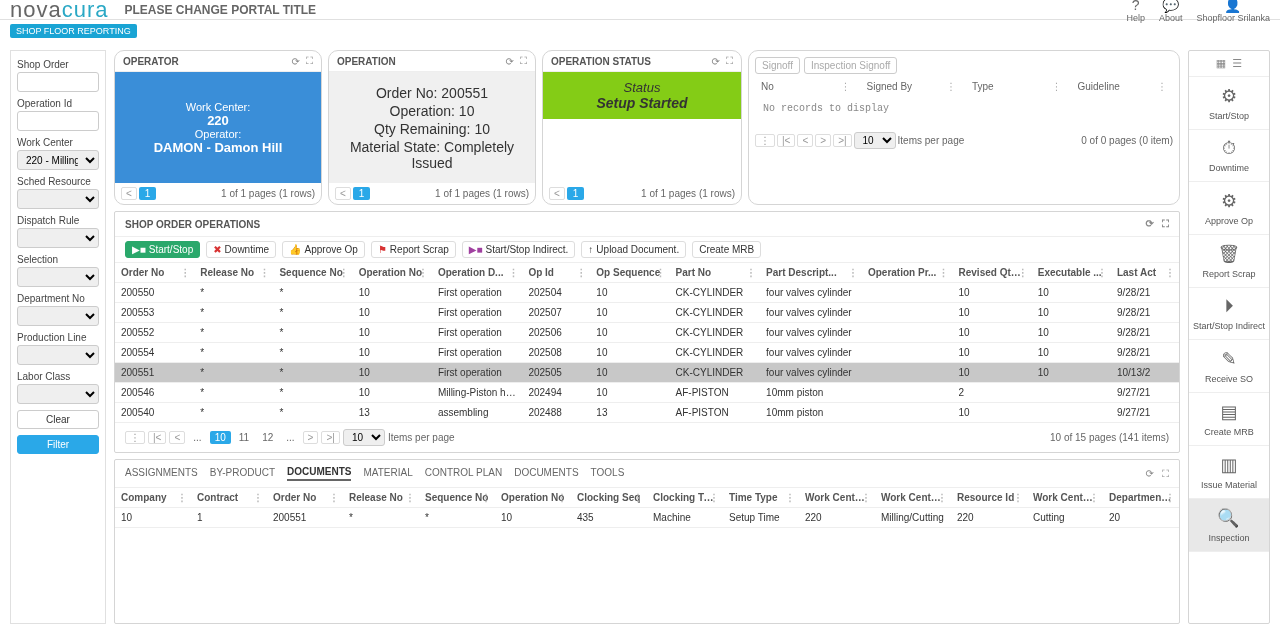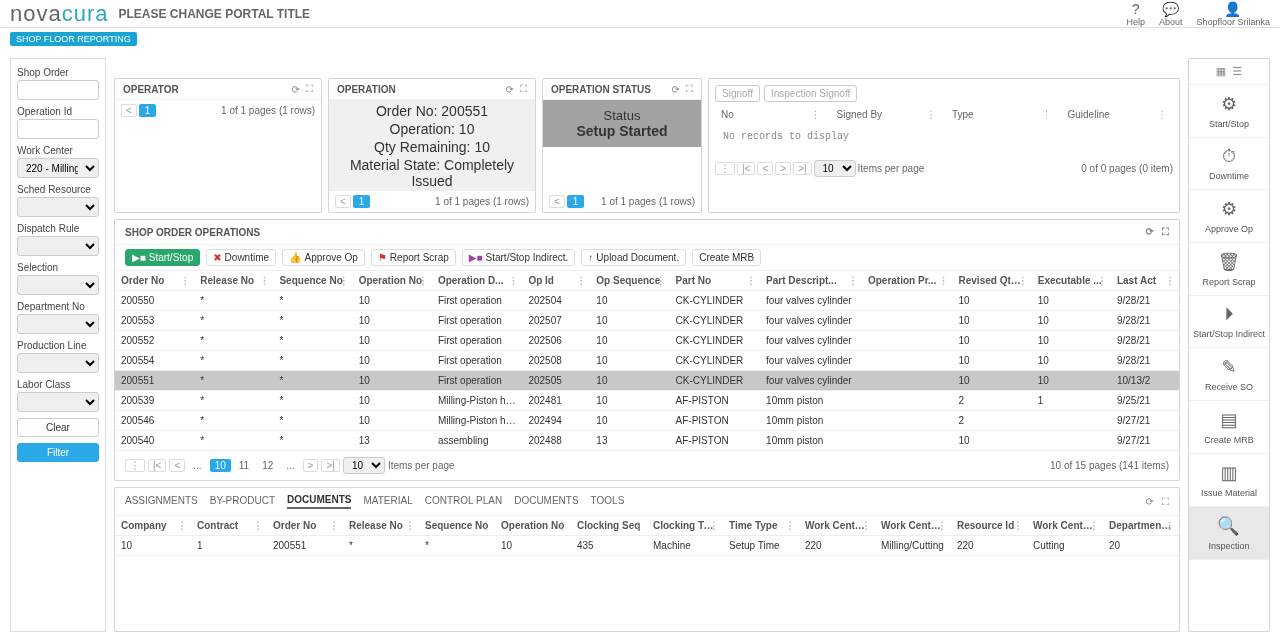--- a/index.html
+++ b/index.html
@@ -1,23 +1,23 @@
 <!DOCTYPE html>
 <html><head>
 <meta charset="utf-8">
 <style>
 * { box-sizing: border-box; margin: 0; padding: 0; font-family: Arial, sans-serif; }
 body { font-size: 11px; background: #fff; color: #333; width: 1280px; height: 634px; overflow: hidden; }
 
 
-.header { display: flex; align-items: center; height: 28px; padding: 0 10px; border-bottom: 1px solid #e0e0e0; }
+.header { display: flex; align-items: center; height: 20px; padding: 0 10px; border-bottom: 1px solid #e0e0e0; }
 .logo { font-size: 22px; font-weight: 400; letter-spacing: 1px; }
 .logo .nova { color: #666; }
 .logo .cura { color: #2aa8c5; }
-.portal-title { margin-left: 10px; font-size: 12px; color: #666; font-weight: bold; }
+.portal-title { margin-left: 16px; font-size: 12px; color: #666; font-weight: bold; }
 .header-right { margin-left: auto; display: flex; gap: 14px; align-items: center; }
 .header-right .item { display: flex; flex-direction: column; align-items: center; font-size: 9px; color: #666; cursor: pointer; }
 .header-right .item .icon { font-size: 14px; }
 
 
 .tag-bar { padding: 4px 10px; }
 .tag { background: #19a4d4; color: #fff; padding: 2px 6px; font-size: 9px; border-radius: 2px; display: inline-block; }
 
 
 .main { display: flex; padding: 8px 10px; gap: 8px; height: 590px; }
@@ -28,36 +28,36 @@
 .filter-group label { font-size: 10px; color: #444; }
 .filter-group input, .filter-group select { width: 100%; border: 1px solid #ccc; border-radius: 3px; padding: 2px 4px; font-size: 10px; height: 20px; }
 .btn { border: 1px solid #ccc; border-radius: 3px; padding: 3px; font-size: 10px; background: #fff; cursor: pointer; text-align: center; }
 .btn.primary { background: #2aa8e8; color: #fff; border-color: #2aa8e8; }
 
 
 .middle { flex: 1; display: flex; flex-direction: column; gap: 6px; min-width: 0; }
 
 
 .cards-row { display: flex; gap: 6px; height: 155px; }
-.card { border: 1px solid #d5d5d5; border-radius: 2px; display: flex; flex-direction: column; background: #fff; margin-top: 20px; }
+.card { border: 1px solid #d5d5d5; border-radius: 10px; display: flex; flex-direction: column; background: #fff; }
 .card-head { display: flex; align-items: center; padding: 4px 8px; font-size: 10px; color: #555; border-bottom: 1px solid #eee; }
 .card-head .title { flex: 1; font-weight: bold; }
 .card-head .icon { margin-left: 6px; cursor: pointer; color: #888; }
 .card-body { flex: 1; overflow: hidden; }
 .card-foot { display: flex; align-items: center; gap: 2px; padding: 4px 6px; font-size: 10px; color: #666; }
 .card-foot .page-no { background: #2aa8e8; color: #fff; padding: 1px 6px; border-radius: 2px; font-size: 10px; }
 .card-foot .range { margin-left: auto; }
 .pager-btn { border: 1px solid #ddd; border-radius: 2px; padding: 0 4px; font-size: 10px; color: #999; cursor: pointer; }
 
 .operator-body { background: #3a8ed8; color: #fff; text-align: center; padding: 8px 4px; font-size: 12px; display:flex; flex-direction:column; justify-content:center; height:100%; }
 .operator-body .label { font-size: 11px; }
 .operator-body .val { font-weight: bold; font-size: 13px; }
 
 .operation-body { background: #f0f0f0; text-align: center; padding: 6px; font-size: 14px; display:flex; flex-direction:column; justify-content:center; height:100%; gap:2px;}
-.status-body { background: #a3a3a3; text-align: center; padding: 8px; font-size: 13px; }
+.status-body { background: #84cc16; text-align: center; padding: 8px; font-size: 13px; font-style: italic; }
 .status-body .title { font-size: 13px; }
 .status-body .val { font-weight: bold; font-size: 14px; }
 
 .signoff-card { flex: 1; }
 .signoff-body { padding: 6px; font-size: 10px; }
 .signoff-btns { display: flex; gap: 4px; margin-bottom: 4px; }
 .signoff-btns .btn { color: #aaa; padding: 2px 6px; }
 .signoff-head { display: flex; gap: 4px; font-size: 10px; color: #666; }
 .signoff-head > div { flex: 1; padding: 3px 6px; display:flex; align-items:center; justify-content:space-between;}
 .signoff-head .dots { color:#aaa; }
@@ -175,20 +175,26 @@
   <div class="middle">
 
     <div class="cards-row">
 
       <div class="card" style="width:208px">
         <div class="card-head">
             <span class="title">OPERATOR</span>
             <span class="icon">⟳</span>
             <span class="icon">⛶</span>
           </div>
+        <div class="card-body operator-body">
+          <div class="label">Work Center:</div>
+          <div class="val">220</div>
+          <div class="label">Operator:</div>
+          <div class="val">DAMON - Damon Hill</div>
+        </div>
         <div class="card-foot">
             <span class="pager-btn">&lt;</span>
             <span class="page-no">1</span>
             <span class="range">1 of 1 pages (1 rows)</span>
           </div>
       </div>
 
       <div class="card" style="width:208px">
         <div class="card-head">
             <span class="title">OPERATION</span>
@@ -201,21 +207,21 @@
           <div>Qty Remaining: 10</div>
           <div>Material State: Completely Issued</div>
         </div>
         <div class="card-foot">
             <span class="pager-btn">&lt;</span>
             <span class="page-no">1</span>
             <span class="range">1 of 1 pages (1 rows)</span>
           </div>
       </div>
 
-      <div class="card" style="width:160px">
+      <div class="card" style="width:200px">
         <div class="card-head">
             <span class="title">OPERATION STATUS</span>
             <span class="icon">⟳</span>
             <span class="icon">⛶</span>
           </div>
         <div class="card-body">
           <div class="status-body">
             <div class="title">Status</div>
             <div class="val">Setup Started</div>
           </div>
@@ -406,35 +412,20 @@
               <td>202505</td>
               <td>10</td>
               <td>CK-CYLINDER</td>
               <td>four valves cylinder</td>
               <td></td>
               <td>10</td>
               <td>10</td>
               <td>10/13/2</td>
             </tr>
             <tr>
-              <td>200539</td>
-              <td>*</td>
-              <td>*</td>
-              <td>10</td>
-              <td>Milling-Piston head</td>
-              <td>202481</td>
-              <td>10</td>
-              <td>AF-PISTON</td>
-              <td>10mm piston</td>
-              <td></td>
-              <td>2</td>
-              <td>1</td>
-              <td>9/25/21</td>
-            </tr>
-            <tr>
               <td>200546</td>
               <td>*</td>
               <td>*</td>
               <td>10</td>
               <td>Milling-Piston head</td>
               <td>202494</td>
               <td>10</td>
               <td>AF-PISTON</td>
               <td>10mm piston</td>
               <td></td>

